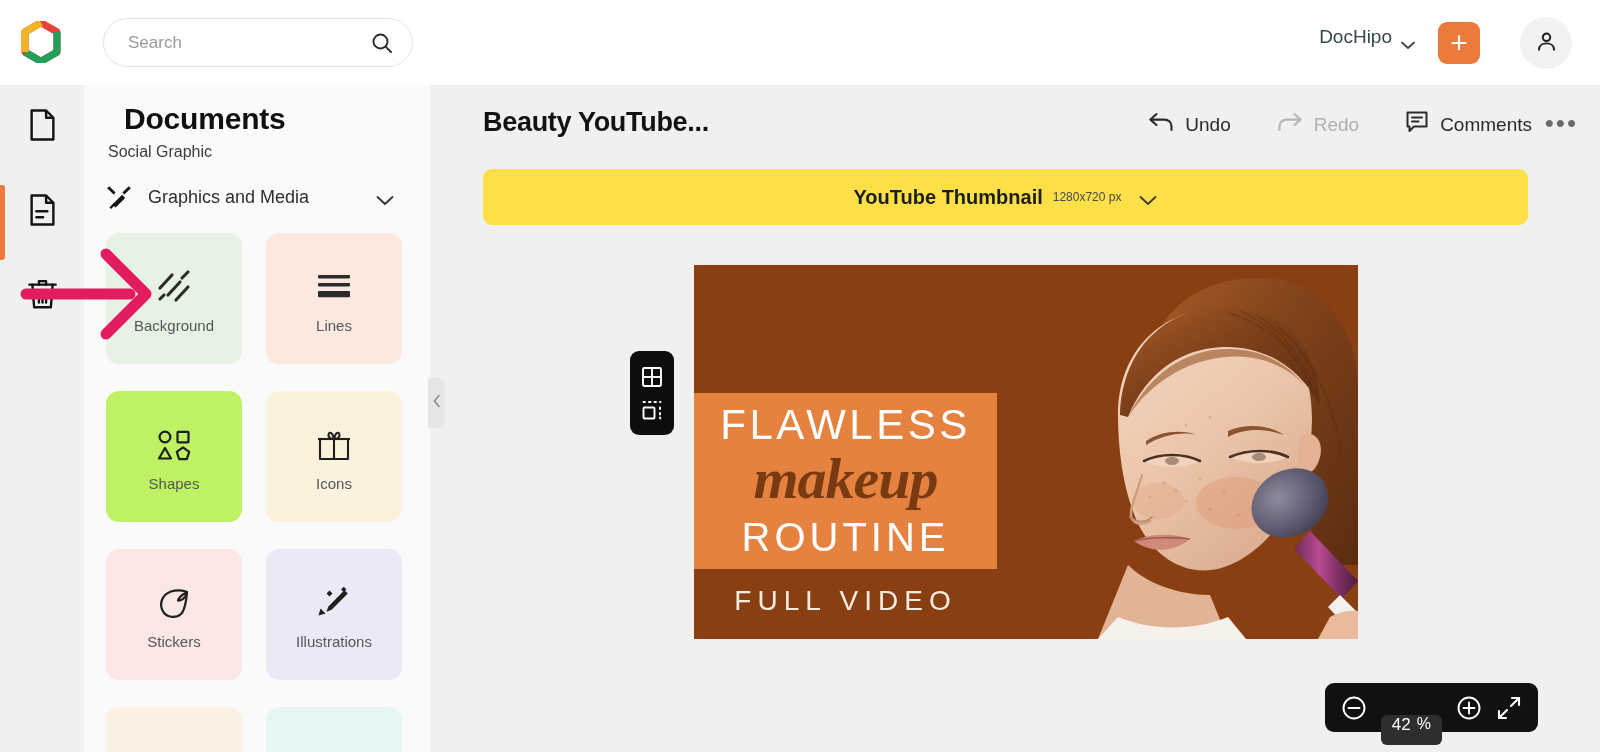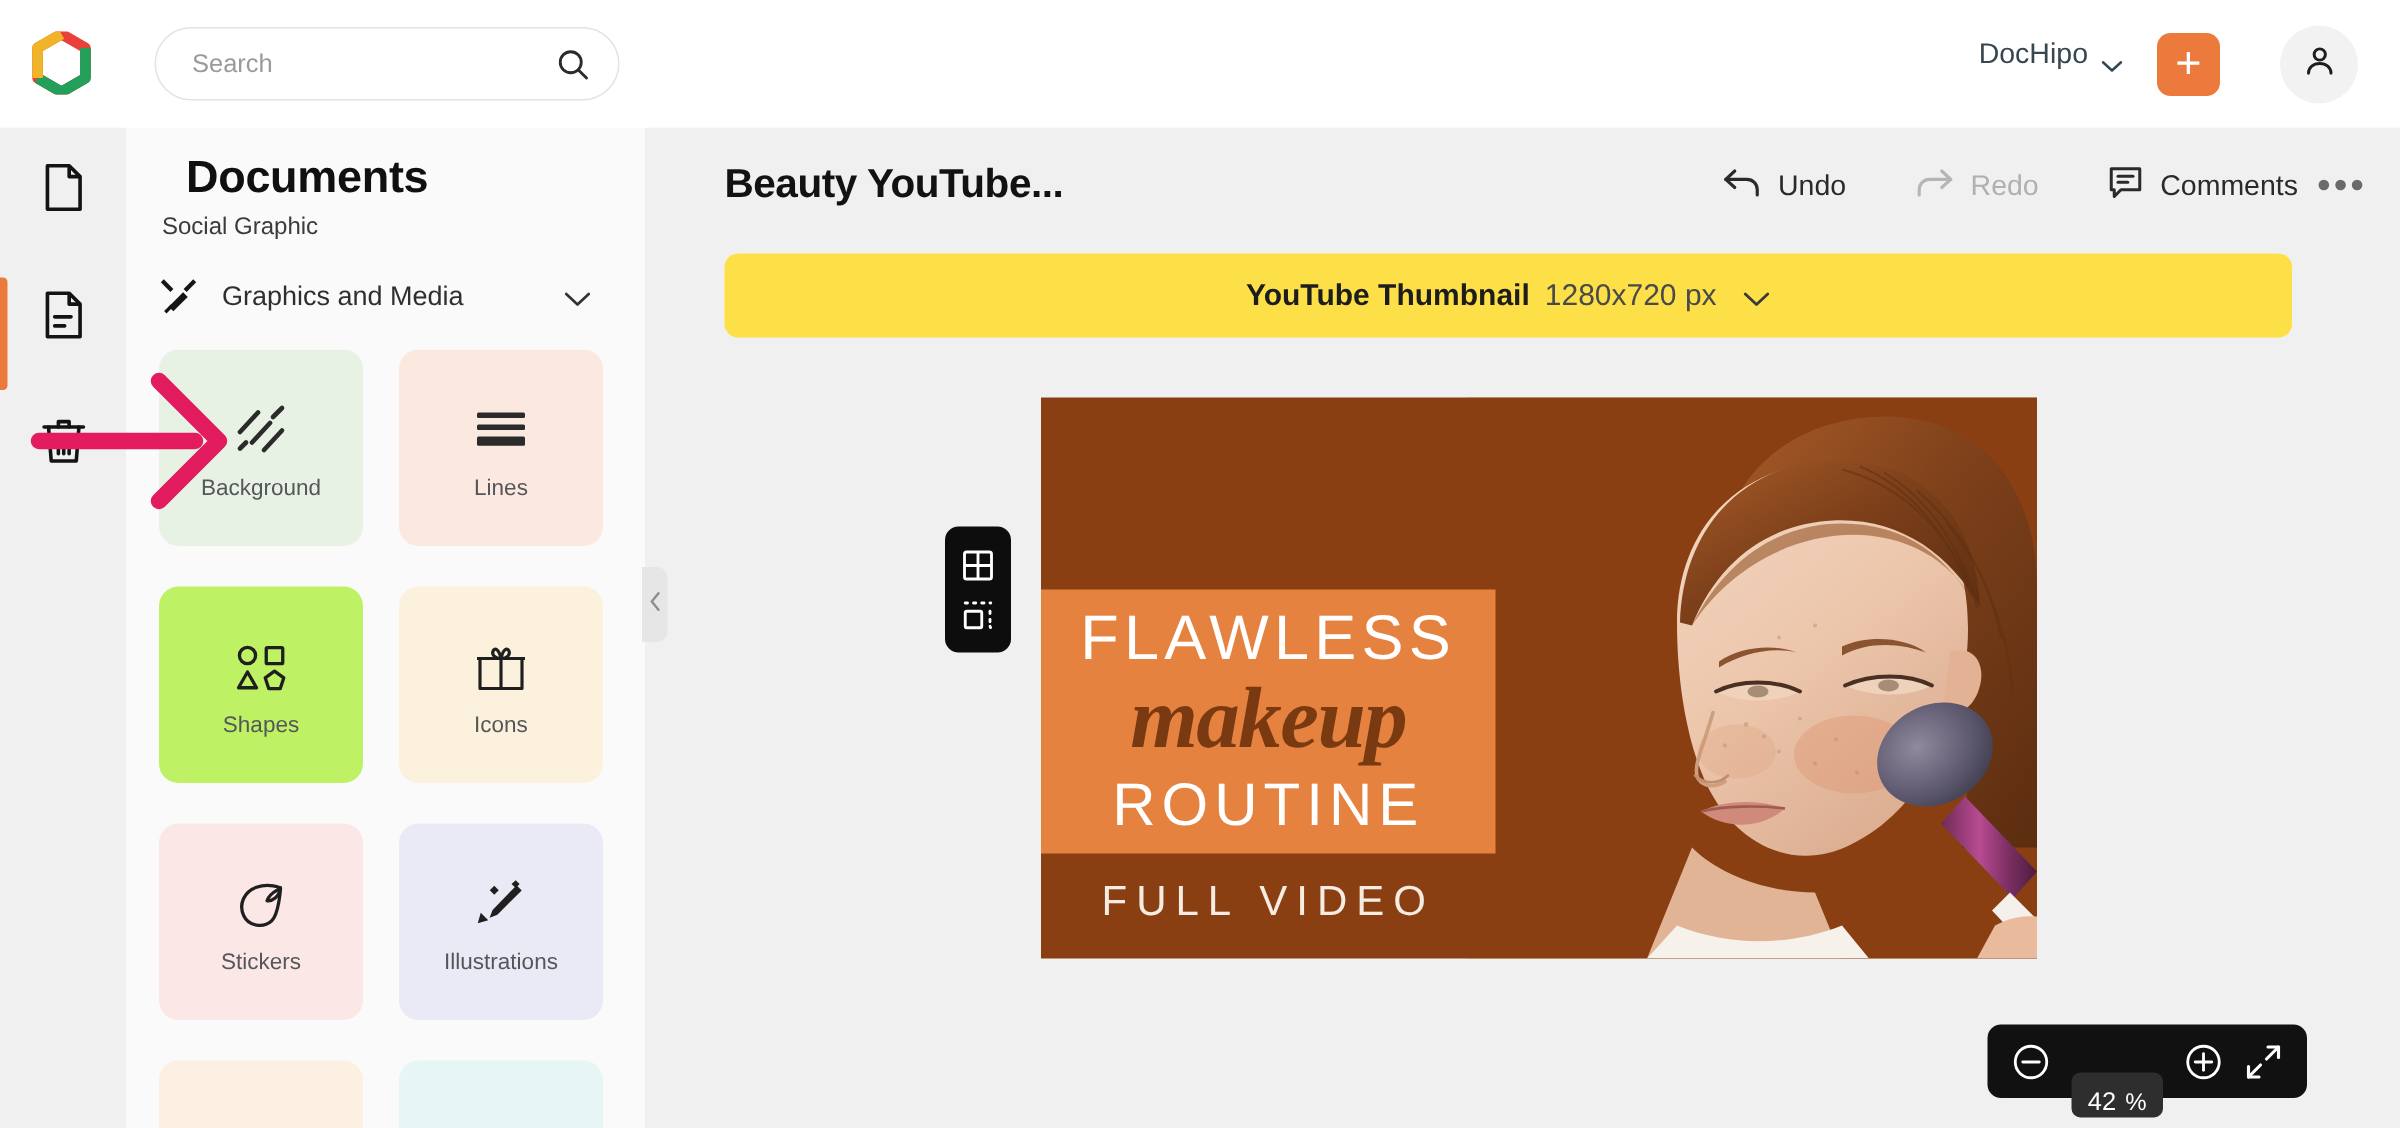--- a/index.html
+++ b/index.html
@@ -145,21 +145,21 @@
     font-size: 26px; line-height: 20px; color: #6a6a6a; cursor: pointer; letter-spacing: 2px;
   }
 
   .size-bar {
     position: absolute; left: 53px; top: 84px; width: 1045px; height: 56px;
     background: #fde047; border-radius: 9px;
     display: flex; align-items: center; justify-content: center; gap: 10px;
     cursor: pointer;
   }
   .size-name { font-size: 20px; font-weight: bold; color: #1d1d1d; }
-  .size-dim { font-size: 20px; color: #4a4a4a; }
+  .size-dim { font-size: 12px; color: #4a4a4a; }
 
   
   .canvas-wrap {
     position: absolute; left: 264px; top: 180px; width: 664px; height: 374px;
   }
   .thumb {
     position: absolute; left: 0; top: 0; width: 664px; height: 374px;
     background: #8a3f13; overflow: hidden;
   }
   .photo {
@@ -203,21 +203,21 @@
   
   .zoom-bar {
     position: absolute; right: 62px; bottom: 20px;
     height: 49px; background: #111111; border-radius: 9px;
     display: flex; align-items: center; gap: 14px; padding: 0 16px;
     z-index: 15;
   }
   .zoom-btn { width: 26px; height: 26px; cursor: pointer; }
   .zoom-val {
     background: #2e2e2e; border-radius: 6px; height: 30px;
-    display: flex; align-items: flex-end; gap: 6px; padding: 0 11px;
+    display: flex; align-items: flex-start; gap: 6px; padding: 0 11px;
     color: #ffffff; font-size: 17px; cursor: pointer; margin-top: 44px;
   }
   .zoom-pct { color: #ffffff; font-size: 16px; }
 </style>
 </head>
 <body>
 
 <div class="app">
 
   <div class="topbar">

